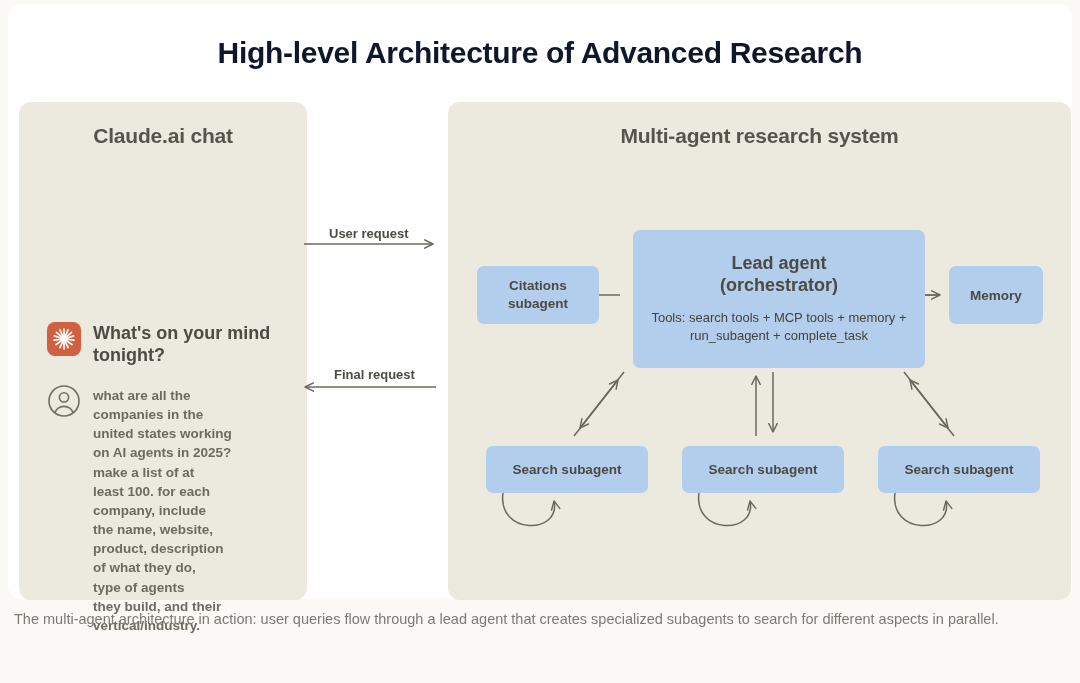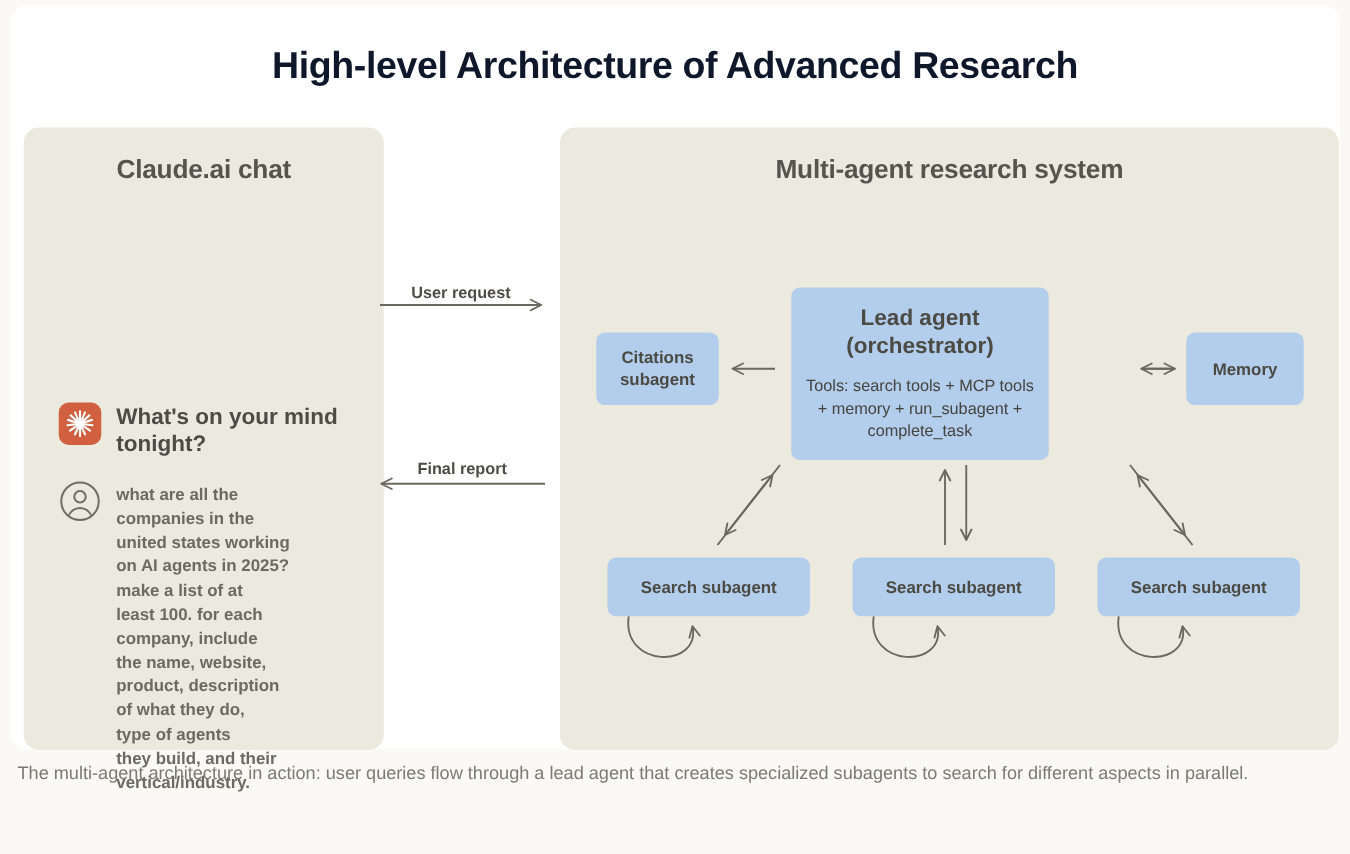--- a/index.html
+++ b/index.html
@@ -127,39 +127,39 @@
     border-radius: 7px;
     display: flex;
     flex-direction: column;
     align-items: center;
     justify-content: center;
     text-align: center;
     color: #4b4a43;
   }
 
   .node-lead {
-    left: 625px; top: 226px; width: 206px; height: 138px;
+    left: 625px; top: 226px; width: 292px; height: 138px;
     padding: 14px 10px;
   }
   .node-lead .node-title {
     font-size: 18px;
     font-weight: 600;
     line-height: 1.2;
     white-space: pre-line;
   }
   .node-lead .node-tools {
     margin-top: 13px;
     font-size: 13px;
     font-weight: 400;
     line-height: 1.38;
     color: #44433d;
   }
 
   .node-citations {
-    left: 469px; top: 262px; width: 98px; height: 58px;
+    left: 469px; top: 262px; width: 122px; height: 58px;
     font-size: 13.5px; font-weight: 600; line-height: 1.3;
     white-space: pre-line;
   }
 
   .node-memory {
     left: 941px; top: 262px; width: 94px; height: 58px;
     font-size: 13.5px; font-weight: 600;
   }
 
   .node-search {
@@ -281,21 +281,21 @@
         <line x1="946" y1="432" x2="902" y2="376"></line>
 
         <path d="M 495 489 C 489 531 553 531 546 497"></path>
         <path d="M 691 489 C 685 531 749 531 742 497"></path>
         <path d="M 887 489 C 881 531 945 531 938 497"></path>
       </g>
     </svg>
 
     <div class="flow-arrow-label label-user-request">User request</div>
 
-    <div class="flow-arrow-label label-final-report">Final report</div>
+    <div class="flow-arrow-label label-final-report">Final request</div>
 
     <div class="node node-lead">
       <div class="node-title">Lead agent
 (orchestrator)</div>
       <div class="node-tools">Tools: search tools + MCP tools + memory + run_subagent + complete_task</div>
     </div>
 
     <div class="node node-citations">Citations
 subagent</div>
 

